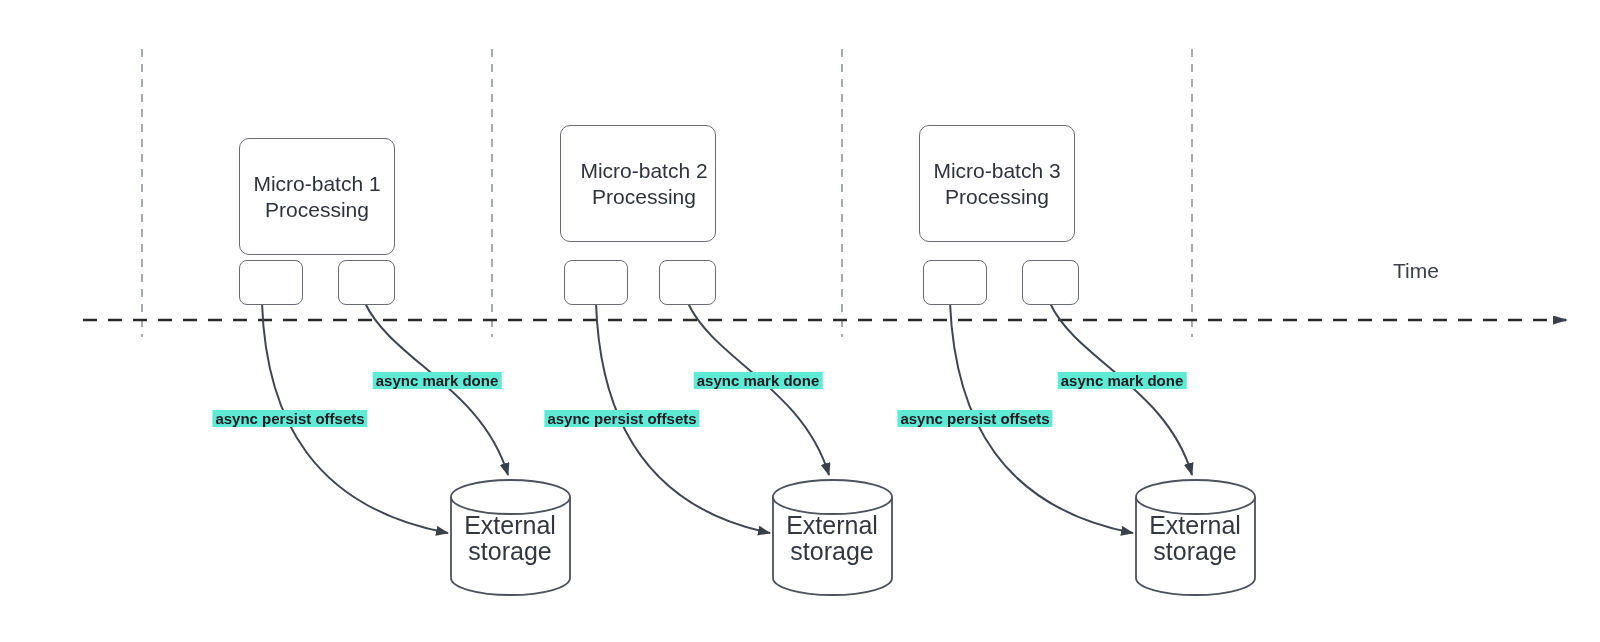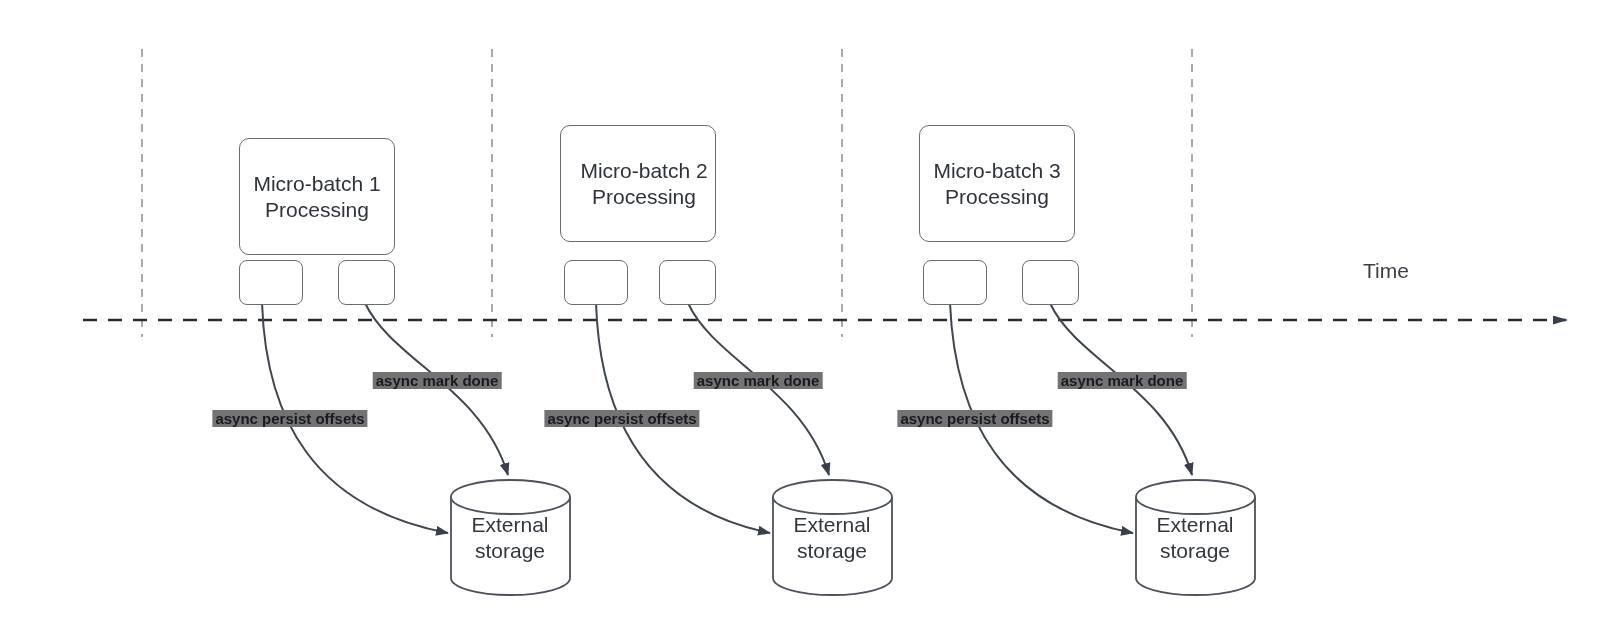--- a/index.html
+++ b/index.html
@@ -33,32 +33,32 @@
     position: absolute;
     height: 45px;
     border: 1.5px solid #686d73;
     border-radius: 8px;
     background: #ffffff;
     box-sizing: border-box;
   }
   .flow-label {
     position: absolute;
     transform: translateX(-50%);
-    background: #737373;
+    background: #5eead4;
     padding: 0 3px;
     font-size: 15px;
     font-weight: bold;
     color: #181b21;
     white-space: nowrap;
   }
   .storage-label {
     position: absolute;
     width: 120px;
     text-align: center;
-    font-size: 21px;
+    font-size: 25px;
     line-height: 26px;
     color: #33373e;
   }
   .time-label {
     position: absolute;
     transform: translateX(-50%);
     font-size: 21px;
     color: #3c4046;
     white-space: nowrap;
   }
@@ -142,15 +142,15 @@
   </div>
   <div class="mini-box" style="left:923px; top:260px; width:64px;"></div>
   <div class="mini-box" style="left:1022px; top:260px; width:57px;"></div>
   <div class="flow-label" style="left:975px; top:410px;">async persist offsets</div>
   <div class="flow-label" style="left:1122px; top:372px;">async mark done</div>
   <div class="storage-label" style="left:1135px; top:512px;">
     <div>External</div>
     <div>storage</div>
   </div>
 
-  <div class="time-label" style="left:1386px; top:259px;">Time</div>
+  <div class="time-label" style="left:1416px; top:259px;">Time</div>
 
 </div>
 
 </body></html>

